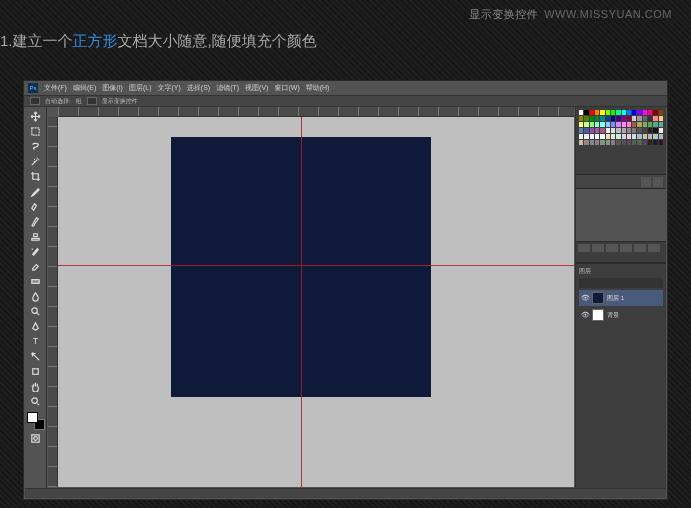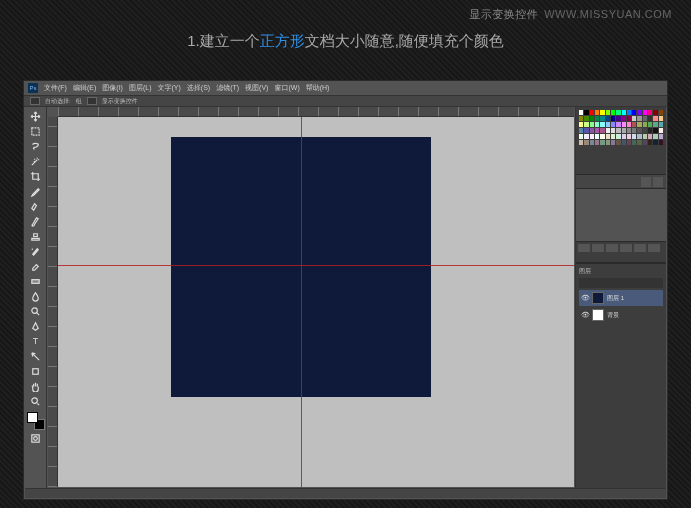--- a/index.html
+++ b/index.html
@@ -1,20 +1,20 @@
 <!DOCTYPE html>
 <html><head>
 <meta charset="utf-8">
 <style>
   *{margin:0;padding:0;box-sizing:border-box;}
   html,body{width:691px;height:508px;background:#1a1a1a;font-family:"Microsoft YaHei",sans-serif;overflow:hidden;}
   .bg-stripes{position:absolute;inset:0;background:repeating-linear-gradient(45deg,#1f1f1f 0 2px,#171717 2px 4px);}
   .watermark{position:absolute;top:7px;right:19px;font-size:11px;color:#666;letter-spacing:.5px;}
   .watermark .wm-left{color:#888;margin-right:6px;}
-  .instructions{position:absolute;top:30px;left:0;right:0;text-align:center;color:#aaa;font-size:15px;line-height:22px;}
+  .instructions{position:absolute;top:30px;left:0;right:0;color:#aaa;font-size:15px;line-height:22px;}
   .instructions .hl{color:#2e8fe6;}
   .ps-frame{position:absolute;left:23px;top:80px;width:645px;height:420px;background:#535353;border:1px solid #2a2a2a;}
   .menubar{height:14px;background:#535353;display:flex;align-items:center;padding:0 4px;font-size:7px;color:#ccc;}
   .menubar span{margin-right:6px;white-space:nowrap;}
   .ps-logo{width:10px;height:10px;background:#0a3156;color:#7fb4e2;font-size:6px;display:inline-flex;align-items:center;justify-content:center;margin-right:4px;}
   .optbar{height:12px;background:#454545;border-top:1px solid #333;border-bottom:1px solid #333;display:flex;align-items:center;padding:0 6px;font-size:6px;color:#bbb;gap:5px;}
   .optbar .sw{width:10px;height:8px;background:#333;border:1px solid #666;}
   .ruler-h{position:absolute;left:34px;right:93px;top:26px;height:10px;background:#4a4a4a;border-bottom:1px solid #333;}
   .ruler-h::before{content:"";position:absolute;inset:0;background:repeating-linear-gradient(90deg,#777 0 1px,transparent 1px 20px);}
   .ruler-v{position:absolute;left:24px;top:36px;bottom:12px;width:10px;background:#4a4a4a;border-right:1px solid #333;}

